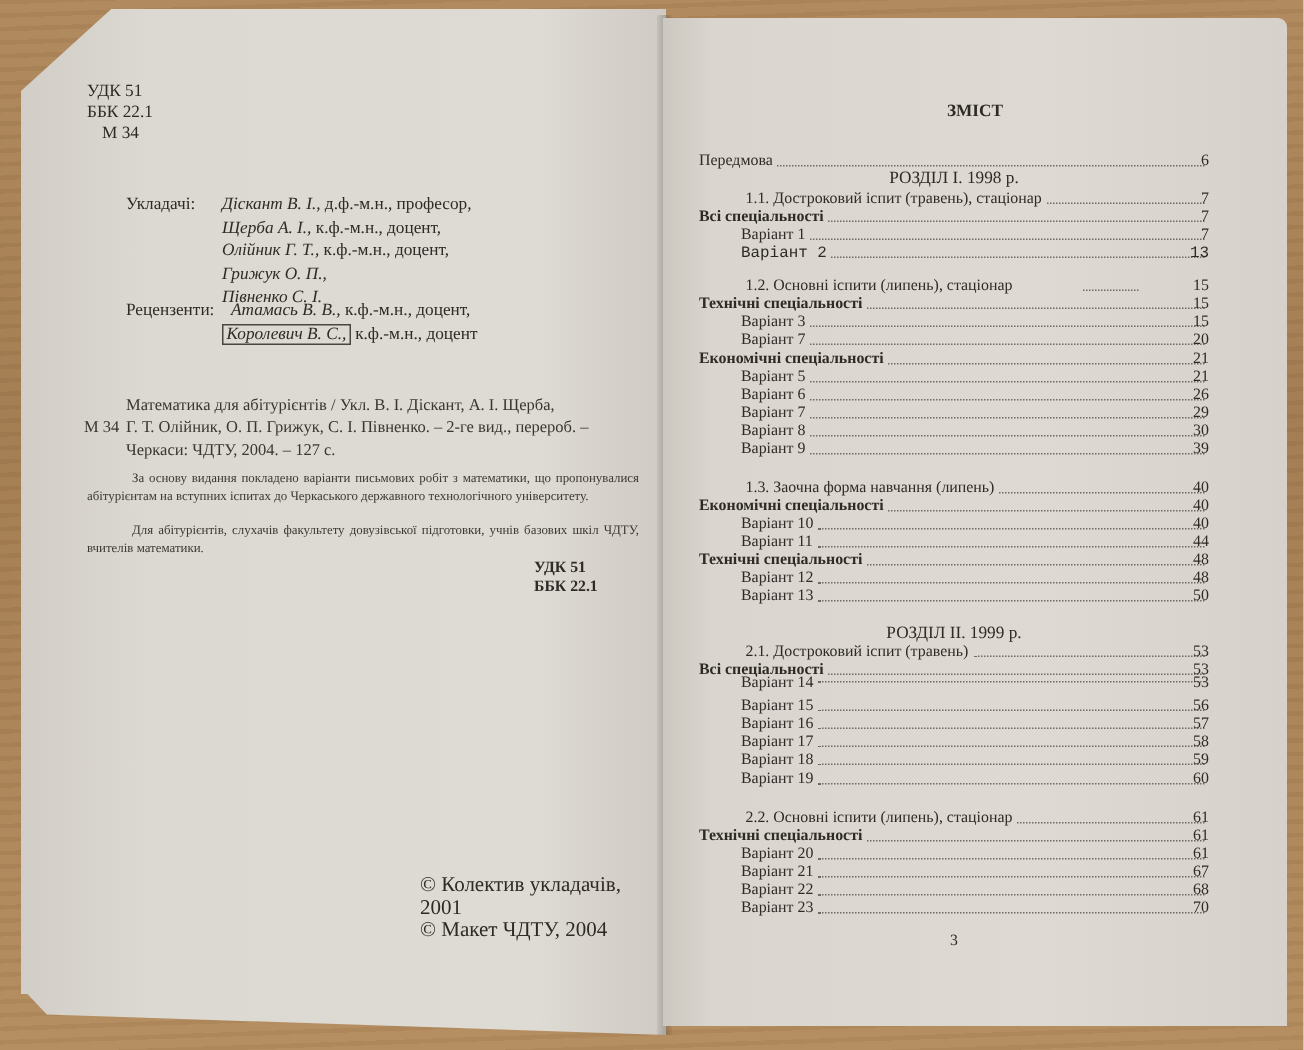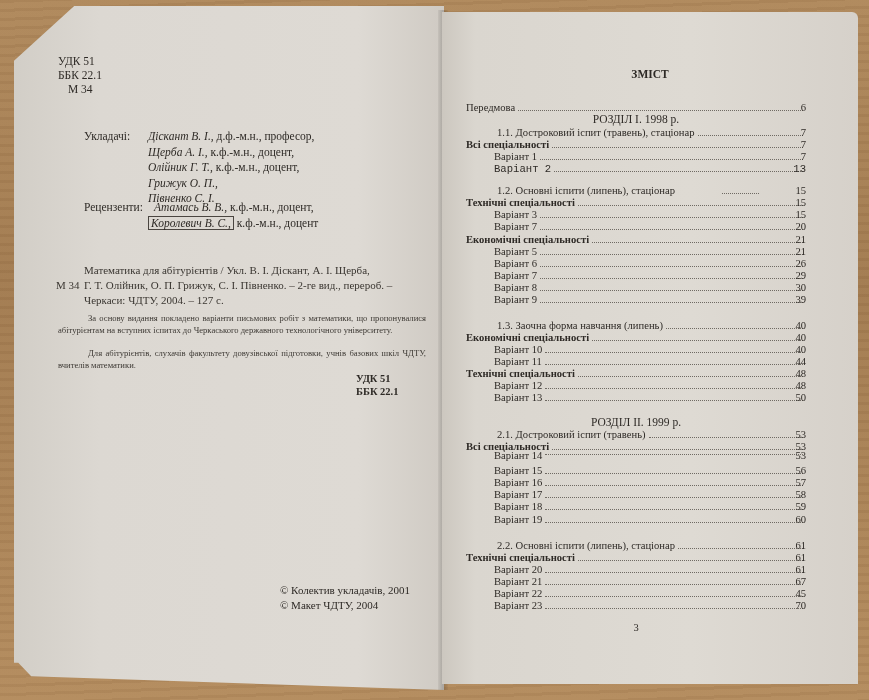--- a/index.html
+++ b/index.html
@@ -68,21 +68,21 @@
   </div>
 
   <div class="abs para" style="left:44px;top:307px;width:368px;text-indent:30px;">За основу видання покладено варіанти письмових робіт з математики, що пропонувалися абітурієнтам на вступних іспитах до Черкаського державного технологічного університету.</div>
   <div class="abs para" style="left:44px;top:342px;width:368px;text-indent:30px;">Для абітурієнтів, слухачів факультету довузівської підготовки, учнів базових шкіл ЧДТУ, вчителів математики.</div>
 
   <div class="abs b" style="left:342px;top:366px;font-size:10.5px;line-height:13px;">
     <div>УДК 51</div>
     <div>ББК 22.1</div>
   </div>
 
-  <div class="abs" style="left:266px;top:577px;font-size:11px;line-height:15px;">
+  <div class="abs" style="left:266px;top:577px;font-size:14px;line-height:15px;">
     <div>© Колектив укладачів, 2001</div>
     <div>© Макет ЧДТУ, 2004</div>
   </div>
 </div>
 
 <div class="spine"></div>
 
 <div id="right-page" class="page">
   <div class="abs b" style="left:0;width:416px;top:56px;text-align:center;font-size:11.5px;">ЗМІСТ</div>
 
@@ -255,21 +255,21 @@
         <span class="pg">61</span>
       </div>
       <div class="toc-row var" style="top: 484px;">
         <span class="lbl">Варіант 21</span>
         <span class="dots"></span>
         <span class="pg">67</span>
       </div>
       <div class="toc-row var" style="top: 496px;">
         <span class="lbl">Варіант 22</span>
         <span class="dots"></span>
-        <span class="pg">45</span>
+        <span class="pg">68</span>
       </div>
       <div class="toc-row var" style="top: 508px;">
         <span class="lbl">Варіант 23</span>
         <span class="dots"></span>
         <span class="pg">70</span>
       </div>
     </div>
 
   <div class="abs" style="left:0;width:388px;top:610px;text-align:center;font-size:10.5px;">3</div>
 </div>

